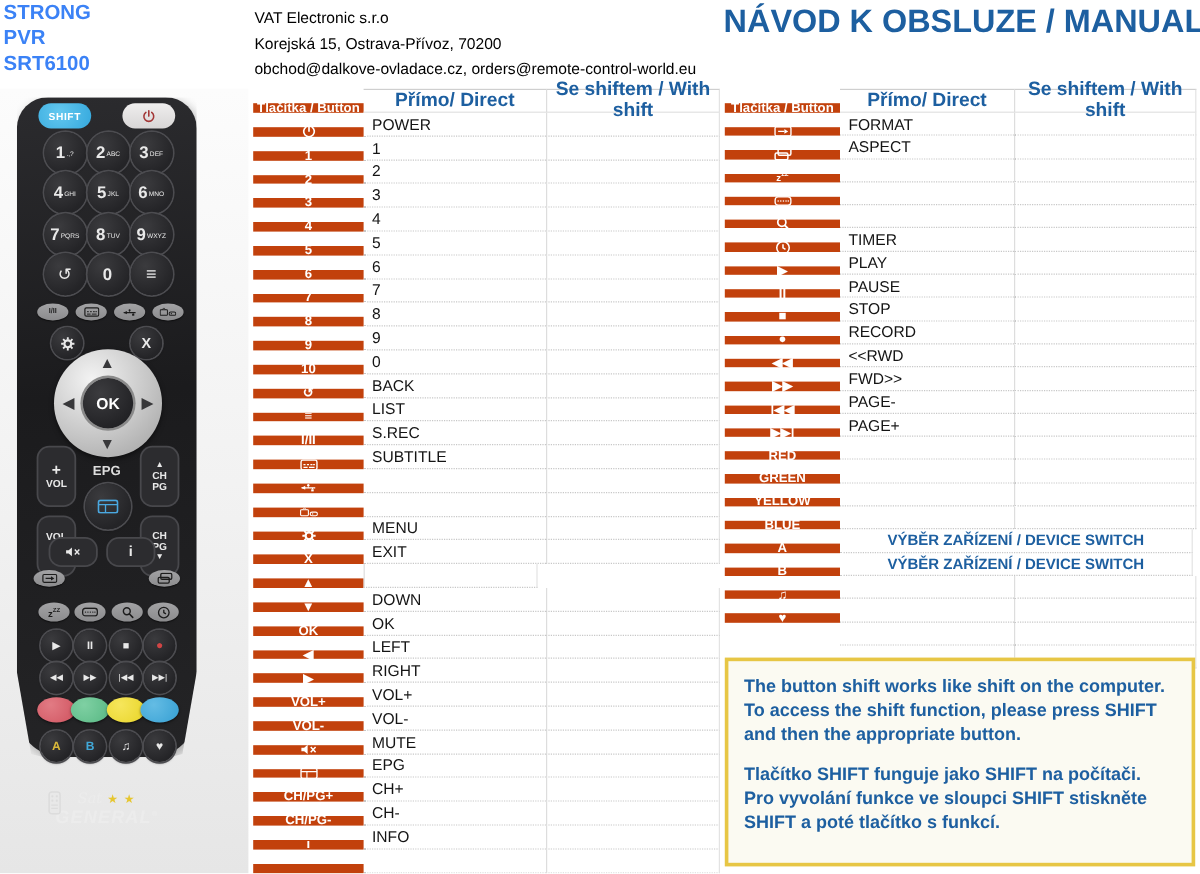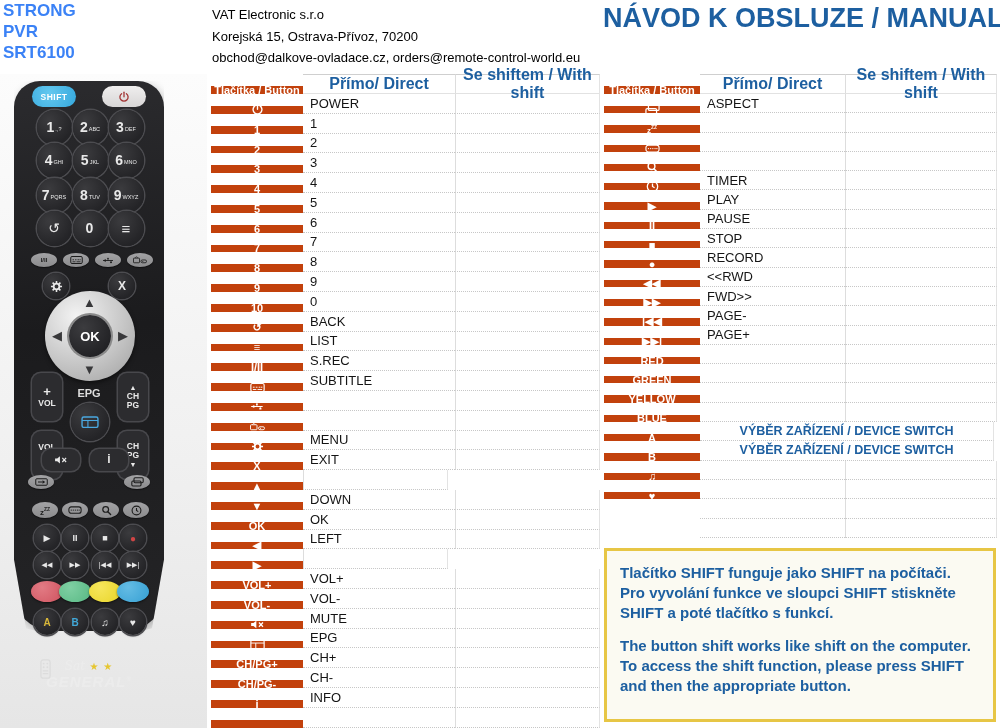--- a/index.html
+++ b/index.html
@@ -506,20 +506,21 @@
           <div class="cdir">OK</div>
           <div class="cshift"></div>
         </div>
         <div class="trow">
           <div class="cbtn">◀</div>
           <div class="cdir">LEFT</div>
           <div class="cshift"></div>
         </div>
         <div class="trow">
           <div class="cbtn">▶</div>
+          <div class="cdir">RIGHT</div>
           <div class="cshift"></div>
         </div>
         <div class="trow">
           <div class="cbtn">VOL+</div>
           <div class="cdir">VOL+</div>
           <div class="cshift"></div>
         </div>
         <div class="trow">
           <div class="cbtn">VOL-</div>
           <div class="cdir">VOL-</div>
@@ -570,20 +571,31 @@
 
   <div class="tbl t2">
     <div class="thead">
       <div class="hbtn">Tlačítka / Button</div>
       <div class="hdir">Přímo/ Direct</div>
       <div class="hshift">Se shiftem / With shift</div>
     </div>
     <div>
         <div class="trow">
           <div class="cbtn">
+            <svg viewBox="0 0 26 16">
+              <rect x="1.5" y="1.5" width="23" height="13" rx="2" stroke="currentColor" fill="none" stroke-width="2"></rect>
+              <path d="M6 8h9" stroke="currentColor" stroke-width="2"></path>
+              <path d="M15 4.5L20.5 8L15 11.5z" fill="currentColor"></path>
+            </svg>
+          </div>
+          <div class="cdir">FORMAT</div>
+          <div class="cshift"></div>
+        </div>
+        <div class="trow">
+          <div class="cbtn">
             <svg viewBox="0 0 24 18">
               <rect x="5.5" y="1.5" width="17" height="9" rx="2" stroke="currentColor" fill="none" stroke-width="2"></rect>
               <rect x="1.5" y="7.5" width="17" height="9" rx="2" stroke="currentColor" fill="none" stroke-width="2"></rect>
             </svg>
           </div>
           <div class="cdir">ASPECT</div>
           <div class="cshift"></div>
         </div>
         <div class="trow">
           <div class="cbtn">
@@ -705,16 +717,16 @@
           <div class="cshift"></div>
         </div>
         <div class="trow ghost">
           <div class="cdir"></div>
           <div class="cshift"></div>
         </div>
       </div>
   </div>
 
   <div class="note">
+    <p>The button shift works like shift on the computer. To access the shift function, please press SHIFT and then the appropriate button.</p>
     <p>Tlačítko SHIFT funguje jako SHIFT na počítači. Pro vyvolání funkce ve sloupci SHIFT stiskněte SHIFT a poté tlačítko s funkcí.</p>
-    <p>The button shift works like shift on the computer. To access the shift function, please press SHIFT and then the appropriate button.</p>
   </div>
 </div>
 
 </body></html>

